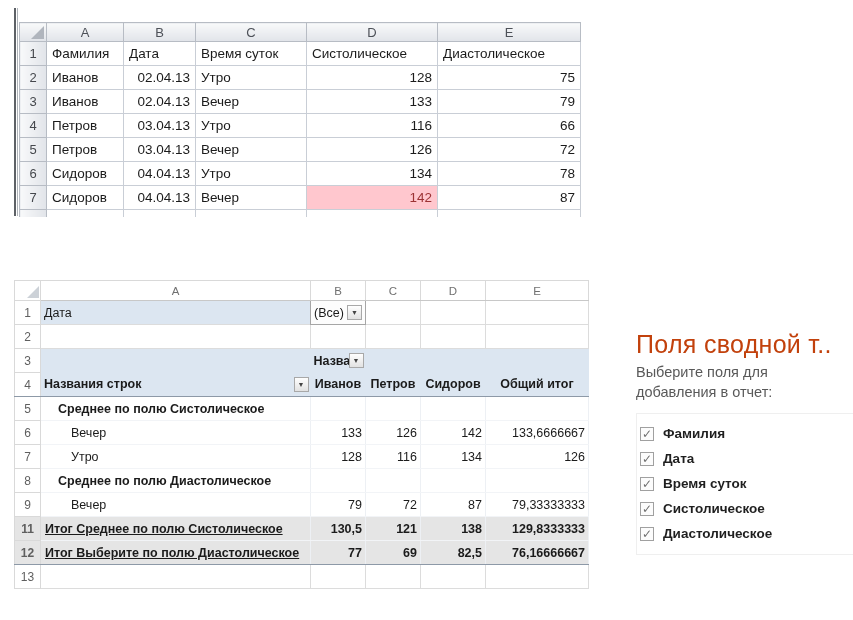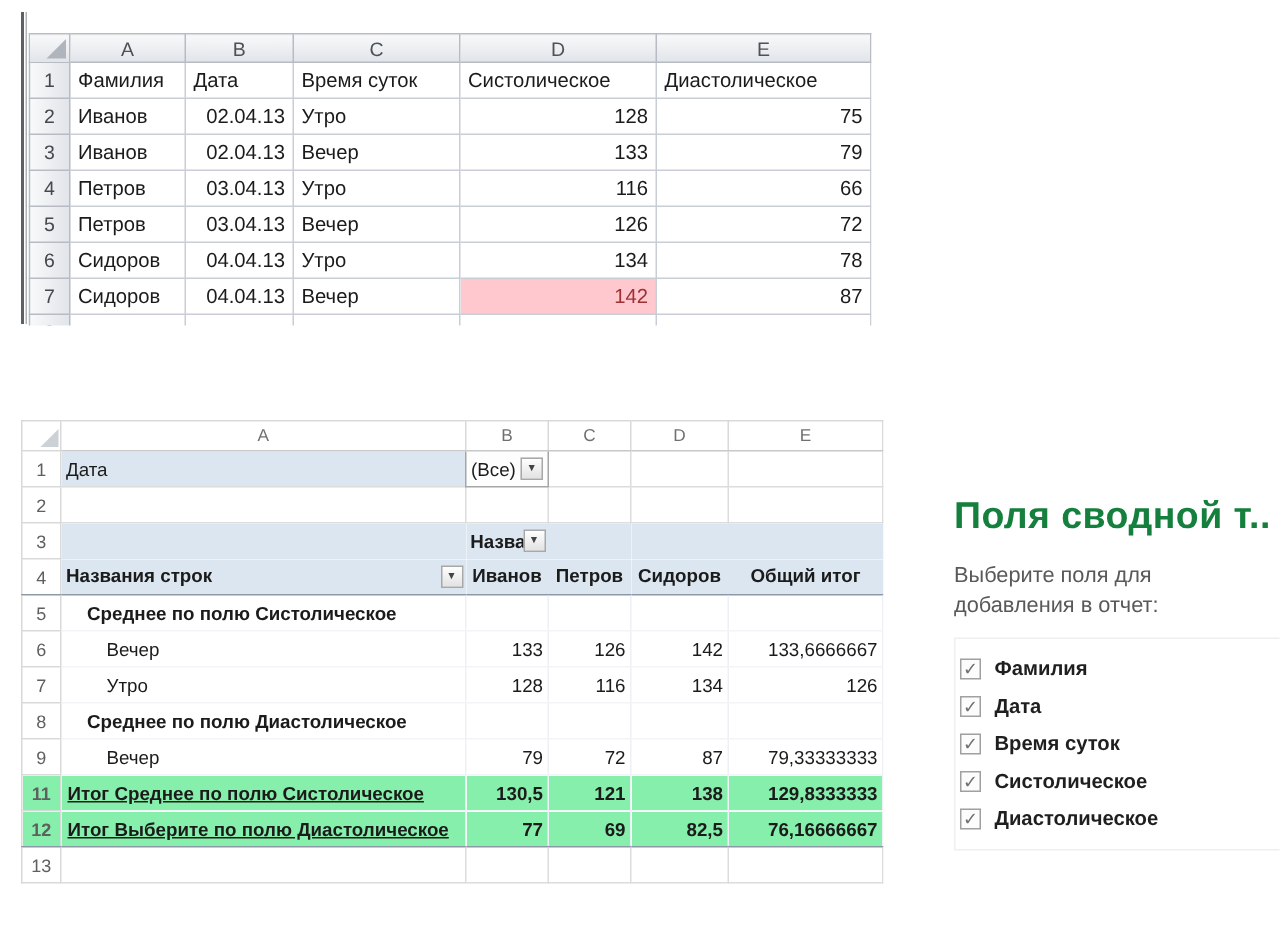--- a/index.html
+++ b/index.html
@@ -48,41 +48,41 @@
   .tri2{
     position:absolute;right:1px;bottom:2px;width:0;height:0;display:block;
     border-left:12px solid transparent;border-bottom:12px solid #ccd1d7;
   }
   .pv .sh{border:1px solid #dcdcdc;}                    
   .pv .bl{background:#dce6f1;}                          
   .pv .bd{border-right:1px solid #edf0f4;border-bottom:1px solid #f2f4f7;margin-left:12px;} 
   .pv tr.hdr4 td{border-bottom:1px solid #8d99a7;font-weight:bold;}
   .pv tr.bt td{border-top:1px solid #8d99a7;}
   .pv tr.bb td{border-bottom:1px solid #8d99a7;}
-  .pv tr.total td{background:#86efac;font-weight:bold;}
+  .pv tr.total td{background:#e5e5e5;font-weight:bold;}
   .pv .g-lab{font-weight:bold;padding-left:17px;}
   .pv .i-lab{padding-left:30px;}
   .pv .t-lab{padding-left:4px;text-decoration:underline;}
   .pv .chead{text-align:center;}
   .flexcell{display:flex;align-items:center;justify-content:space-between;height:100%;}
   .fbox{border:1px solid #a6a6a6 !important;background:#fdfdfd !important;margin-left:16px;}
   .relcell{position:relative;}
   .dd{
     display:inline-flex;align-items:center;justify-content:center;
     width:15px;height:15px;border:1px solid #a8a8a8;flex:0 0 15px;
     background:linear-gradient(#fefefe,#e2e2e2);box-sizing:border-box;
   }
   .dd-abs{position:absolute;top:4px;right:2px;}
   .ddg{font-size:7px;color:#444;line-height:1;}
   .val{padding-right:4px;}
 
   
   .panel{position:absolute;left:636px;top:330px;width:217px;}
-  .panel-title{font-size:25px;font-weight:700;color:#15803d;letter-spacing:0.3px;}
-  .panel-sub{margin-top:16px;font-size:14.5px;line-height:1.35;color:#595959;width:175px;}
+  .panel-title{font-size:25px;font-weight:400;color:#c2410c;letter-spacing:0.3px;}
+  .panel-sub{margin-top:4px;font-size:14.5px;line-height:1.35;color:#595959;width:175px;}
   .fields{margin-top:11px;border:1px solid #efefef;border-right:none;padding:7px 0 8px 3px;width:230px;box-sizing:border-box;}
   .field{display:flex;align-items:center;height:25px;}
   .cb{
     width:14px;height:14px;border:1px solid #a0a0a0;background:#fcfcfc;
     color:#6f6f6f;font-size:12px;line-height:13px;text-align:center;
     margin-right:9px;flex:0 0 14px;box-sizing:border-box;
   }
   .fl{font-weight:bold;font-size:13.5px;color:#1f1f1f;}
 </style>
 </head>

